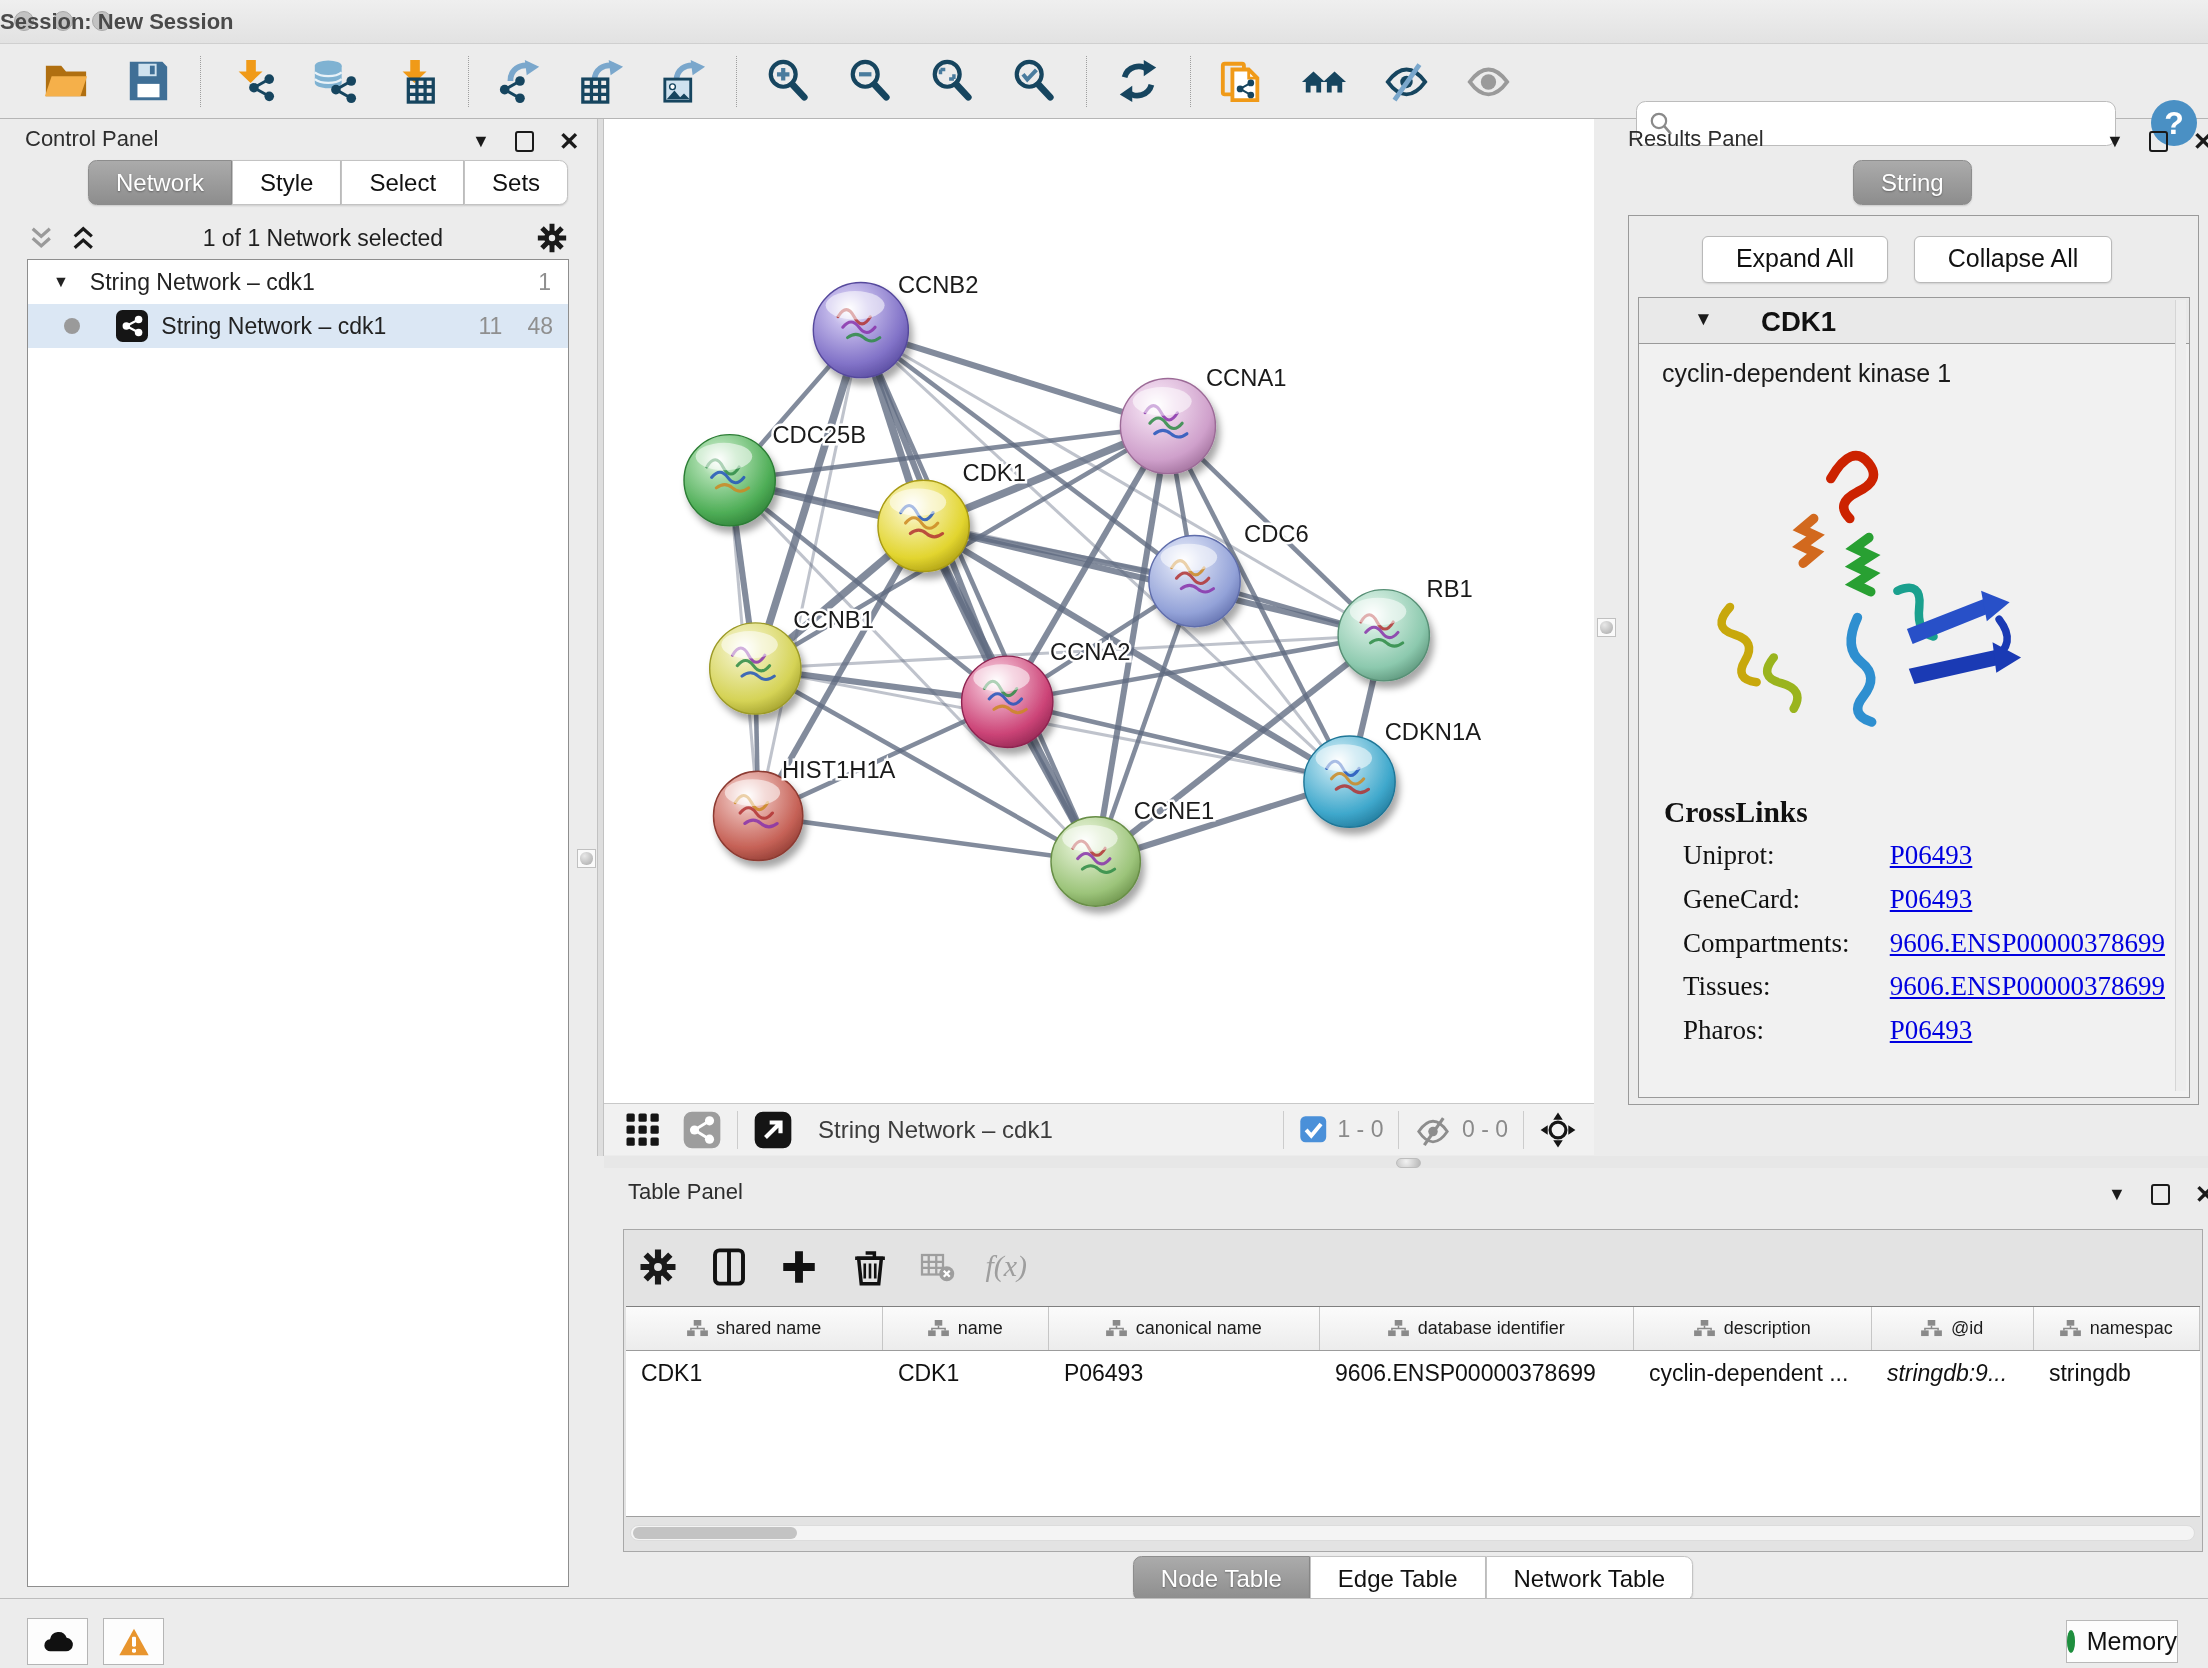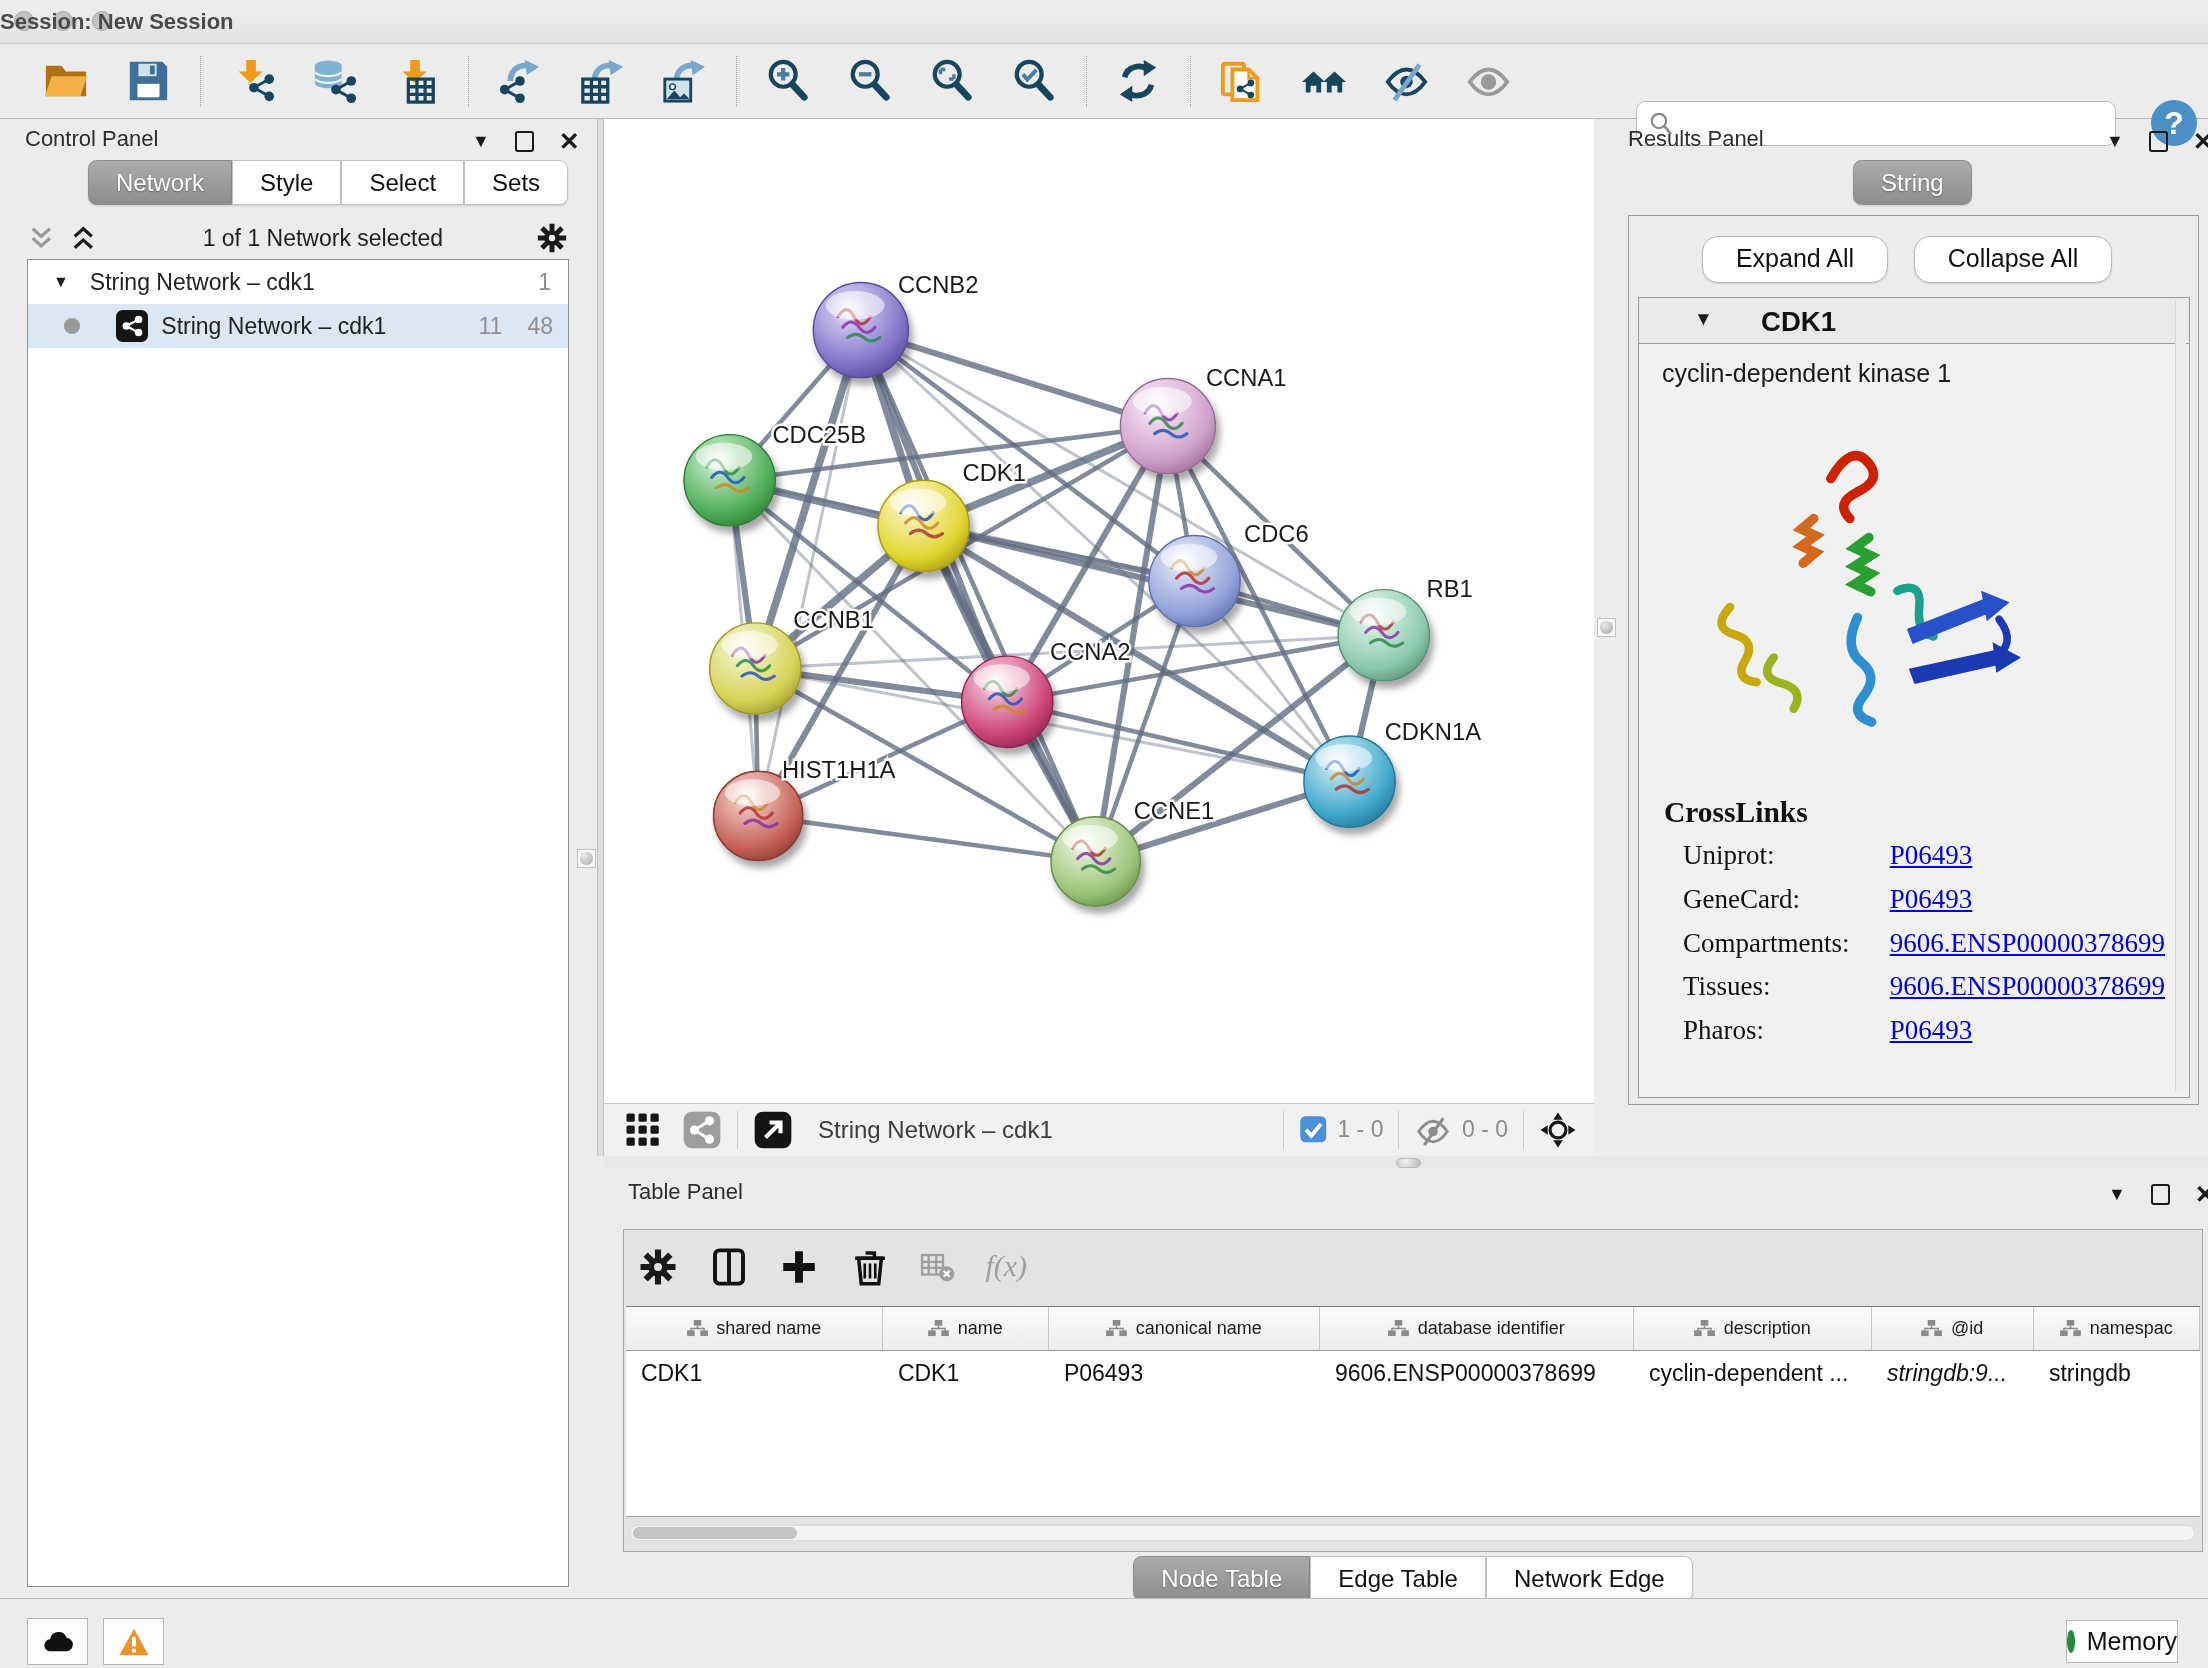--- a/index.html
+++ b/index.html
@@ -68,21 +68,21 @@
   .nb-sep { width:0; height:38px; border-left:1px solid #cccccc; margin:0 15px; }
   .net-bar svg { display:block; }
   .nb-title { font-size:24px; color:#3c3c3c; margin-left:25px; flex:1; }
   .nb-count { font-size:23px; color:#8a8a8a; margin-left:9.5px; }
   .h-split { position:absolute; left:604px; top:1156px; width:1605px; height:12.4px; background:#e7e7e7; }
   .h-knob { position:absolute; left:1396px; top:1158px; width:25px; height:9.5px; border-radius:5.7px;
     background:radial-gradient(circle at 40% 30%, #f2f2f2, #b5b5b5); border:1px solid #bdbdbd; }
   
   .rp-outer { position:absolute; left:1628px; top:215px; width:571px; height:890px;
     border:1.9px solid #9a9a9a; background:#ececec; }
-  .rp-btn { position:absolute; height:47px; background:#fff; border:1.9px solid #b9b9b9; border-radius:16px;
+  .rp-btn { position:absolute; height:47px; background:#fff; border:1.9px solid #b9b9b9; border-radius:6px;
     font-size:25px; color:#111; text-align:center; line-height:43px; box-shadow:0 1px 1.9px rgba(0,0,0,.12); }
   .rp-inner { position:absolute; left:1638px; top:297px; width:552px; height:801px;
     border:1.9px solid #9a9a9a; background:#f1f1f1; }
   .rp-ihead { position:absolute; left:0; top:0; right:0; height:46px; background:#e9e9e9;
     border-bottom:1.9px solid #9a9a9a; }
   .rp-name { position:absolute; left:122px; top:7.6px; font-size:27.6px; font-weight:bold; color:#111; }
   .rp-desc { position:absolute; left:23px; top:61px; font-size:25px; color:#1a1a1a; }
   .xl-head { position:absolute; left:25px; top:498px; font-family:"Liberation Serif",serif;
     font-weight:bold; font-size:29.5px; color:#111; }
   .xl-row { position:absolute; left:44px; font-family:"Liberation Serif",serif; font-size:27px; color:#111; }
@@ -823,21 +823,21 @@
     </div>
     <div class="hscroll">
       <span class="hthumb"></span>
     </div>
   </div>
 
   <div class="tp-tabs">
     <div class="seg" id="tp-tabs-seg">
         <span class="seg-tab active">Node Table</span>
         <span class="seg-tab">Edge Table</span>
-        <span class="seg-tab">Network Edge</span>
+        <span class="seg-tab">Network Table</span>
       </div>
   </div>
 
   <div class="statusbar">
     <div class="sb-btn" style="left:27px">
       <svg viewBox="0 0 48 40">
         <path d="M13 34a9 9 0 01-1-18 13 13 0 0125-2.5A8.5 8.5 0 0135 34z" fill="#111"></path>
       </svg>
     </div>
     <div class="sb-btn" style="left:103px">

